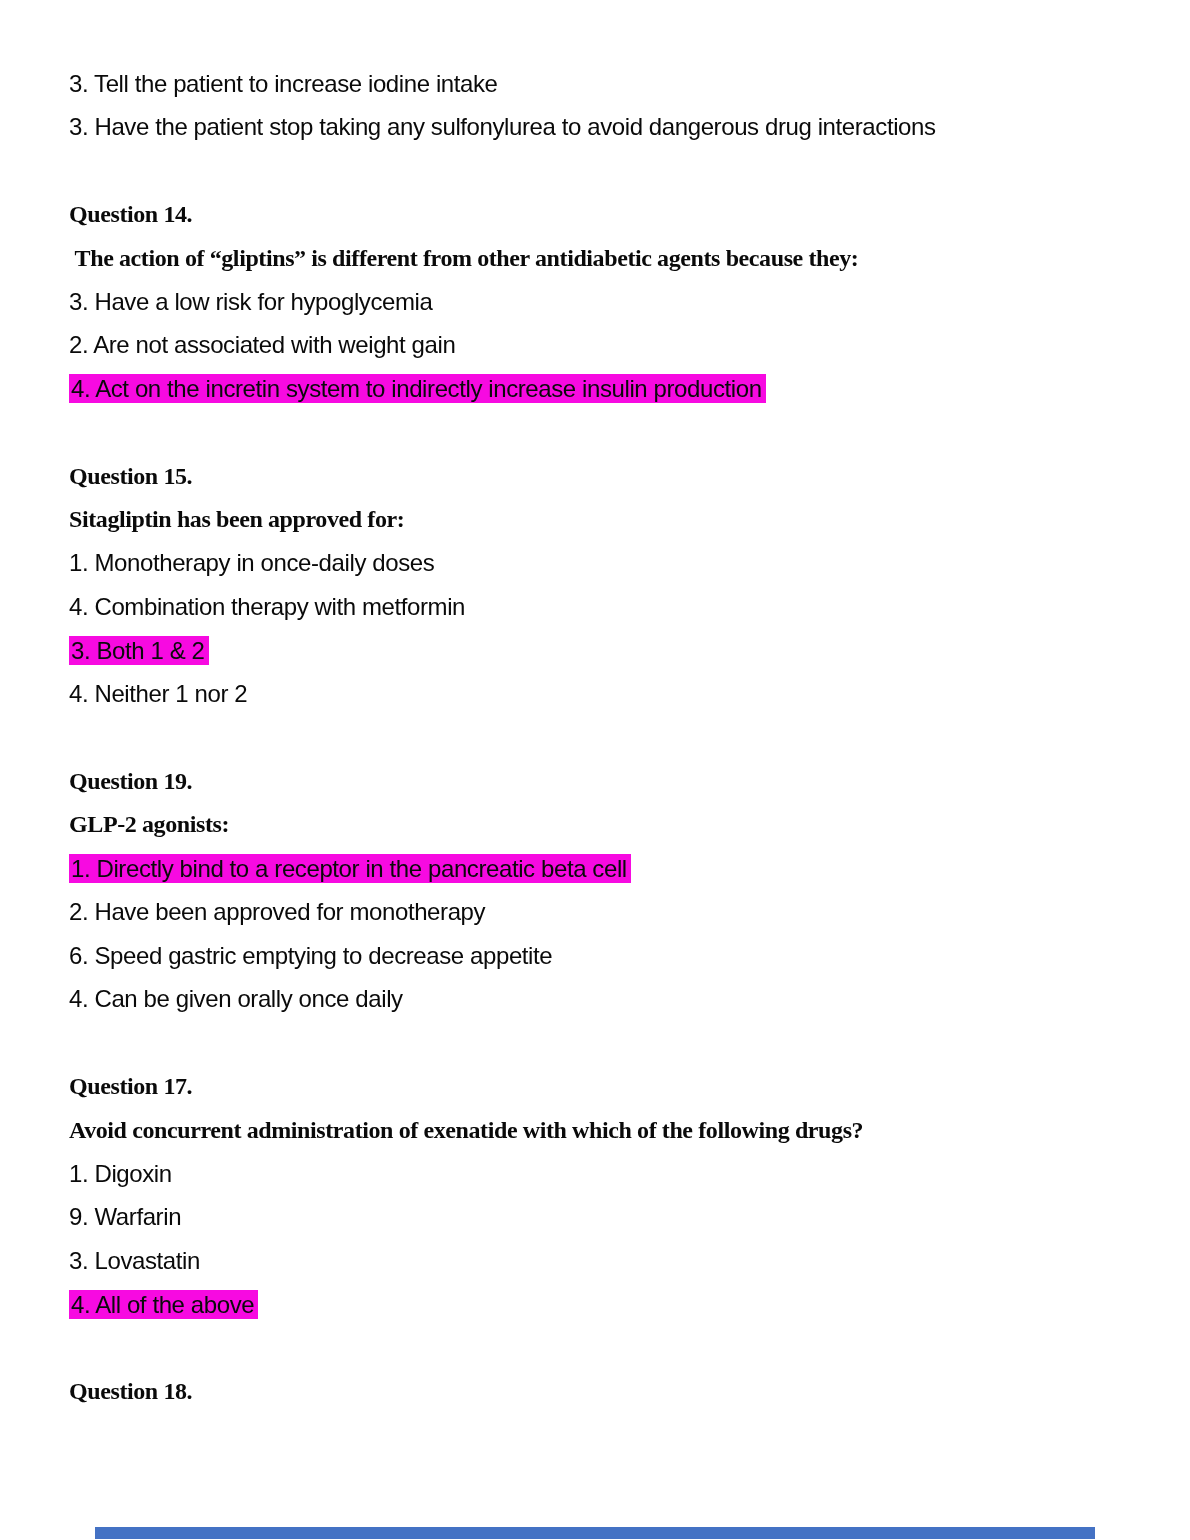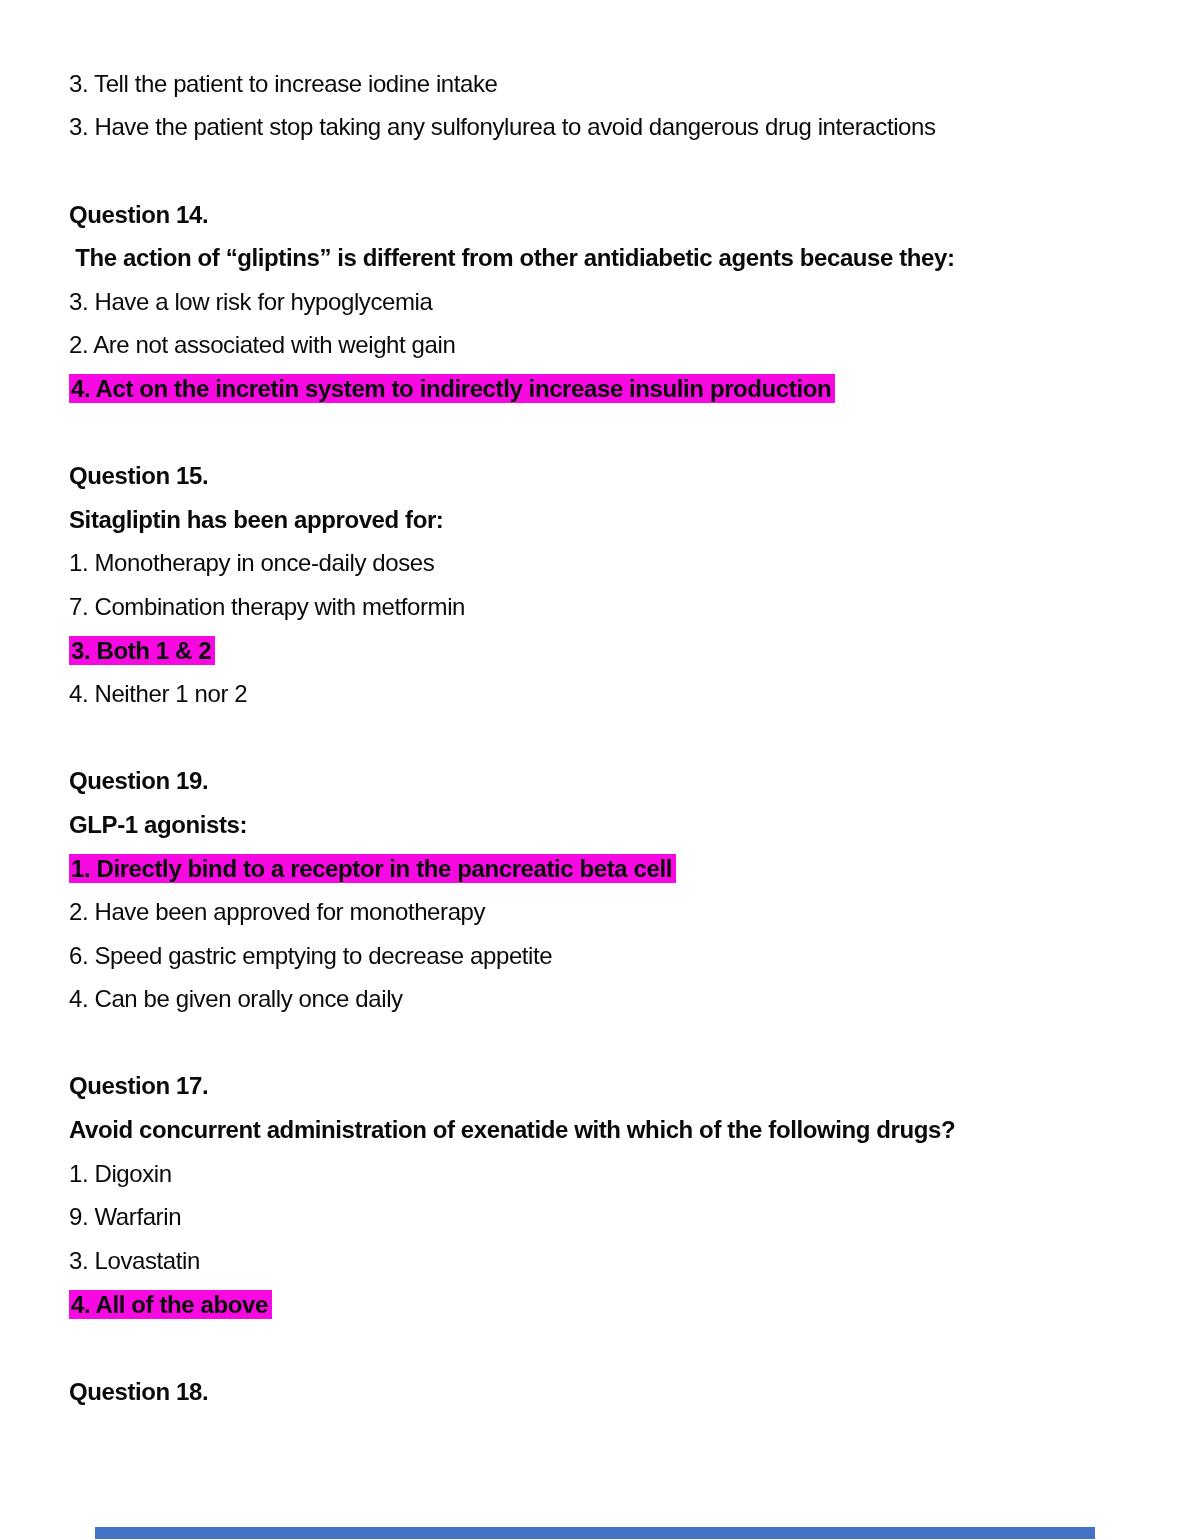--- a/index.html
+++ b/index.html
@@ -24,27 +24,26 @@
     right: 40px;
   }
   .row {
     height: 43.6px;
     display: flex;
     align-items: center;
     font-size: 24px;
     letter-spacing: -0.4px;
     white-space: pre-wrap;
   }
-  .bold { font-weight: bold; }
+  .bold { font-weight: bold; font-family: Liberation Serif, serif; }
   .hl {
     display: inline-block;
     background: var(--highlight, #f70ae1);
     line-height: 29px;
     padding: 0 4px 0 2px;
-    font-weight: bold;
   }
   .footer-bar {
     position: absolute;
     left: 95px;
     top: 1527px;
     width: 1000px;
     height: 12px;
     background: var(--bar, #4472c4);
   }
 </style>
@@ -63,28 +62,28 @@
     <div class="row bold"> The action of “gliptins” is different from other antidiabetic agents because they:</div>
     <div class="row">3. Have a low risk for hypoglycemia</div>
     <div class="row">2. Are not associated with weight gain</div>
     <div class="row"><span class="hl">4. Act on the incretin system to indirectly increase insulin production</span></div>
 
     <div class="row"></div>
 
     <div class="row bold">Question 15.</div>
     <div class="row bold">Sitagliptin has been approved for:</div>
     <div class="row">1. Monotherapy in once-daily doses</div>
-    <div class="row">7. Combination therapy with metformin</div>
+    <div class="row">4. Combination therapy with metformin</div>
     <div class="row"><span class="hl">3. Both 1 &amp; 2</span></div>
     <div class="row">4. Neither 1 nor 2</div>
 
     <div class="row"></div>
 
     <div class="row bold">Question 19.</div>
-    <div class="row bold">GLP-1 agonists:</div>
+    <div class="row bold">GLP-2 agonists:</div>
     <div class="row"><span class="hl">1. Directly bind to a receptor in the pancreatic beta cell</span></div>
     <div class="row">2. Have been approved for monotherapy</div>
     <div class="row">6. Speed gastric emptying to decrease appetite</div>
     <div class="row">4. Can be given orally once daily</div>
 
     <div class="row"></div>
 
     <div class="row bold">Question 17.</div>
     <div class="row bold">Avoid concurrent administration of exenatide with which of the following drugs?</div>
     <div class="row">1. Digoxin</div>

